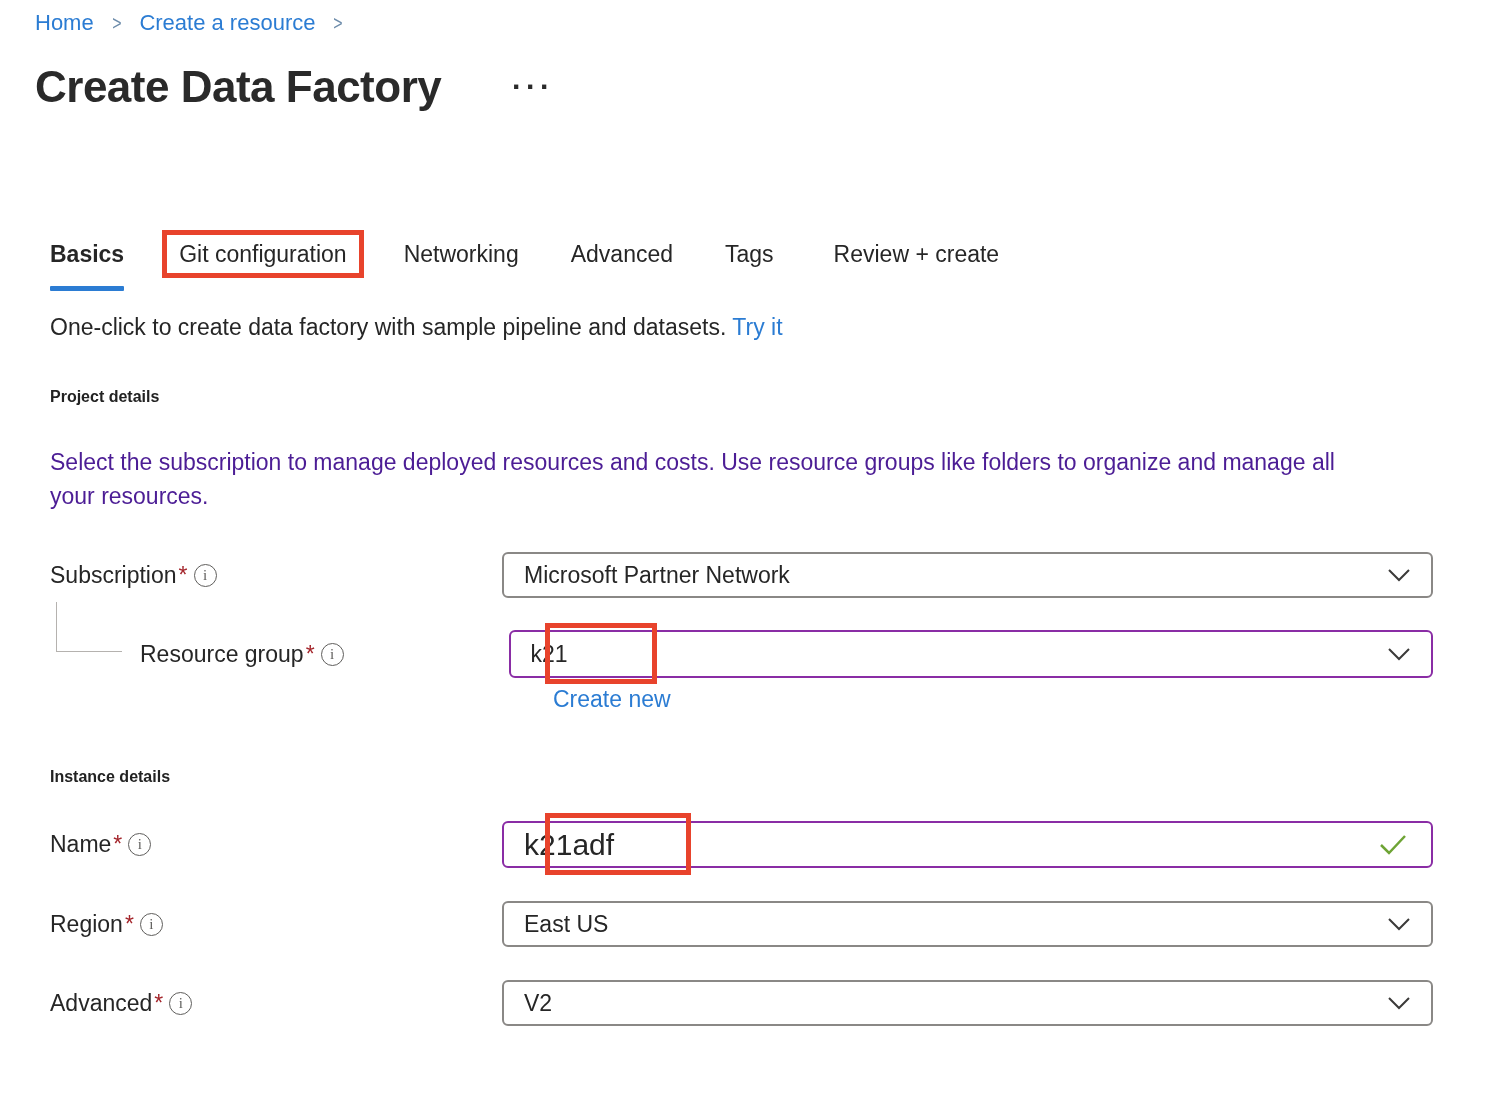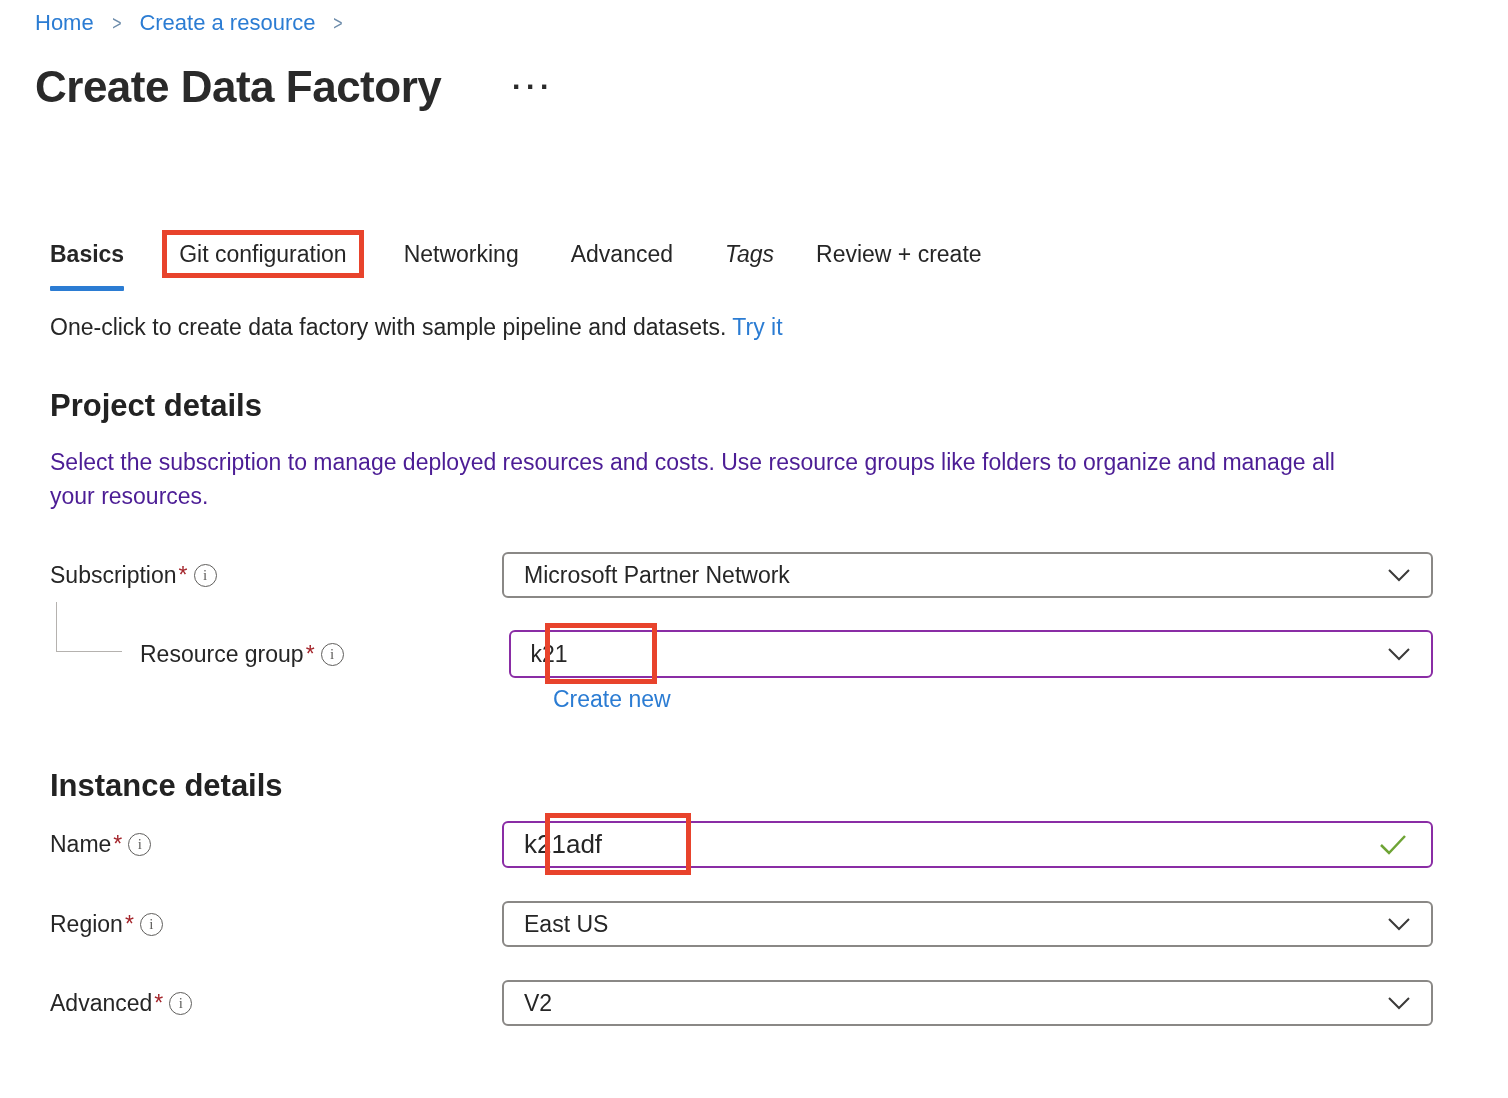--- a/index.html
+++ b/index.html
@@ -33,27 +33,27 @@
   .more-menu{left:512px;top:72px;font-size:30px;font-weight:700;letter-spacing:4px;color:#2a2a2a;cursor:pointer;line-height:1;}
 
   
   .tabs{left:50px;top:230px;display:flex;align-items:center;font-size:23px;}
   .tab{position:relative;cursor:pointer;white-space:nowrap;line-height:30px;}
   .tab-basics{font-weight:700;margin-right:38px;}
   .tab-underline{position:absolute;left:0;right:0;top:47px;height:5px;background:var(--accent-blue);border-radius:1px;}
   .tab-git{border:5px solid var(--annotation-red);padding:4px 12px;margin-right:40px;}
   .tab-networking{margin-right:52px;}
   .tab-advanced{margin-right:52px;}
-  .tab-tags{margin-right:42px;font-style:italic;}
+  .tab-tags{margin-right:60px;}
 
   
   .intro{left:50px;top:314px;font-size:23px;}
   .intro a{color:var(--accent-blue);text-decoration:none;cursor:pointer;}
 
-  .section-heading{font-size:31px;font-weight:700;margin:0;color:#222;}
+  .section-heading{font-size:16px;font-weight:700;margin:0;color:#222;}
   .heading-project{left:50px;top:388px;}
   .heading-instance{left:50px;top:768px;}
 
   .section-desc{left:50px;top:445px;width:1330px;font-size:23px;line-height:34px;margin:0;color:#4c1d95;}
 
   
   .row{position:absolute;left:50px;width:1383px;display:flex;align-items:stretch;}
   .label-col{width:503px;display:flex;align-items:center;gap:0;font-size:23px;}
   .field-col{width:1036px;position:relative;}
   .required{color:var(--required-red);font-size:23px;margin-left:2px;}
@@ -77,21 +77,21 @@
   .row-region{top:901px;height:46px;}
   .row-version{top:980px;height:46px;}
 
   .tree-connector{left:56px;top:602px;width:66px;height:50px;
     border-left:1.5px solid var(--tree-gray);border-bottom:1.5px solid var(--tree-gray);}
 
   .create-new{left:553px;top:686px;font-size:23px;color:var(--accent-blue);text-decoration:none;cursor:pointer;}
 
   .text-input{
     width:100%;height:100%;border:2.5px solid var(--input-purple);border-radius:6px;
-    font-size:26px;padding:0 60px 0 20px;font-family:inherit;color:var(--text-dark);outline:none;
+    font-size:30px;padding:0 60px 0 20px;font-family:inherit;color:var(--text-dark);outline:none;
   }
   .valid-check{position:absolute;right:26px;top:13px;}
 
   
   .annotation-box{border:5px solid var(--annotation-red);background:transparent;pointer-events:none;z-index:5;}
   .annot-rg{left:545px;top:623px;width:112px;height:61px;}
   .annot-name{left:545px;top:813px;width:146px;height:62px;}
 </style>
 </head>
 <body>

